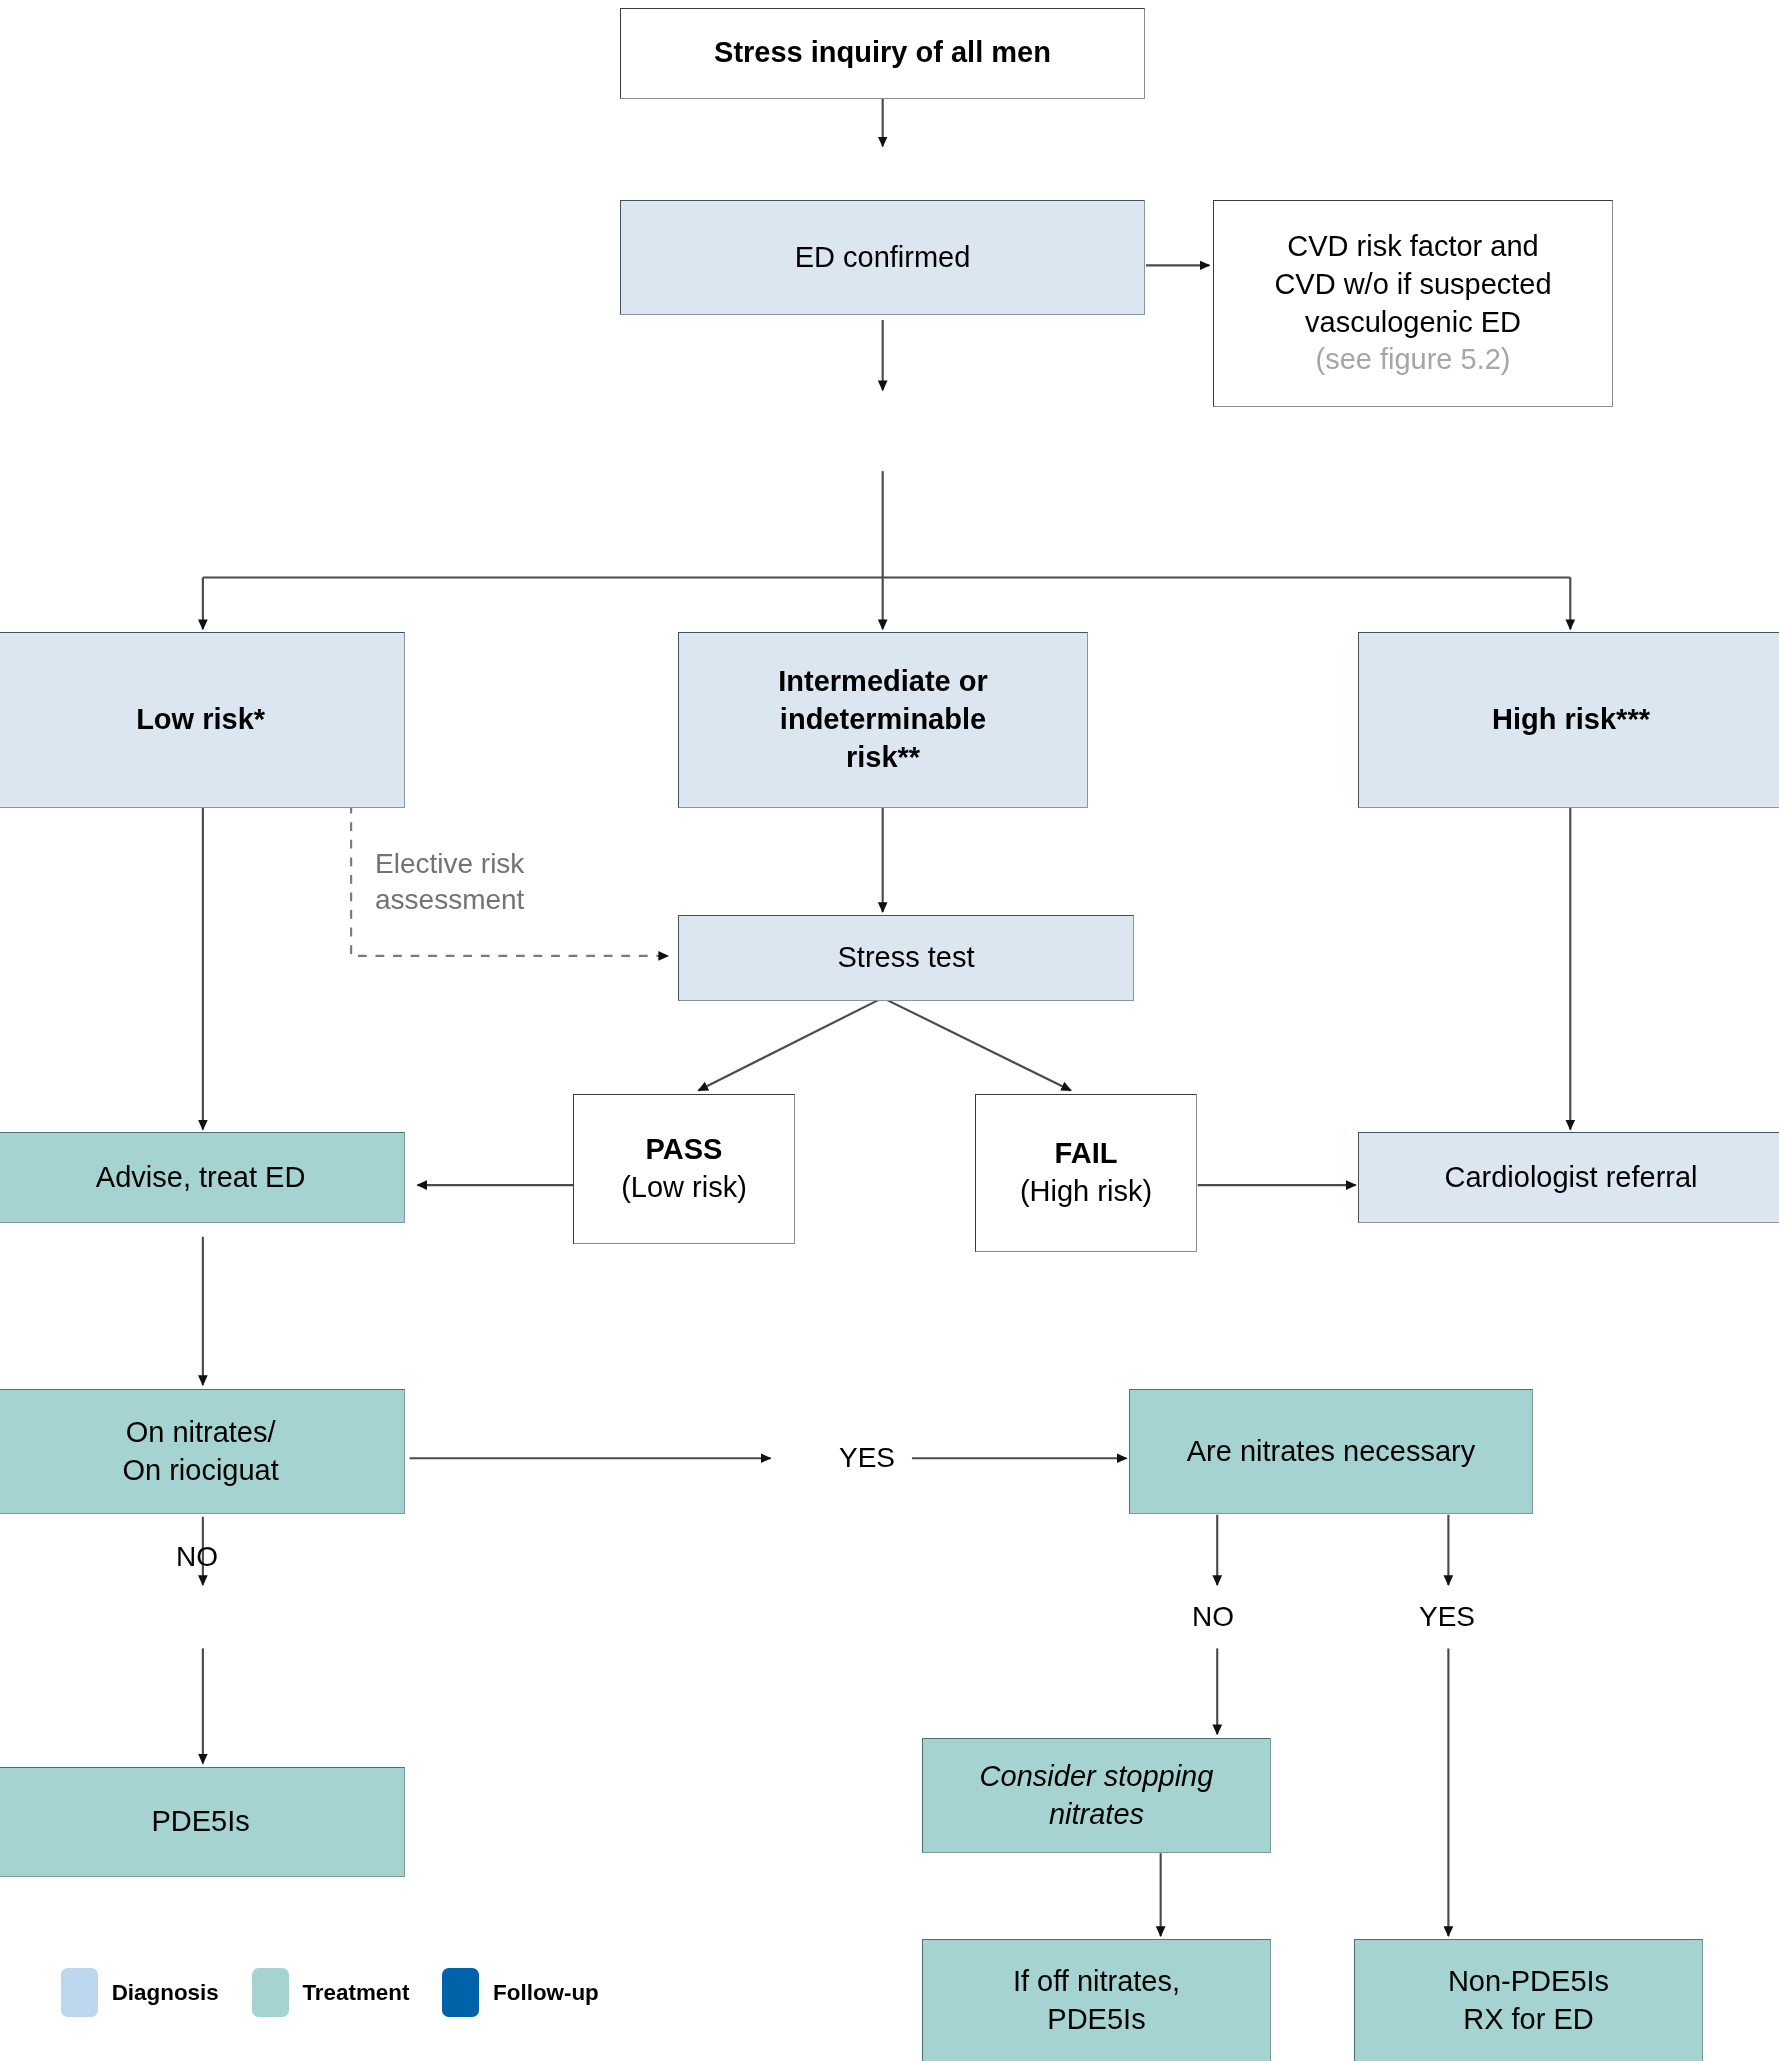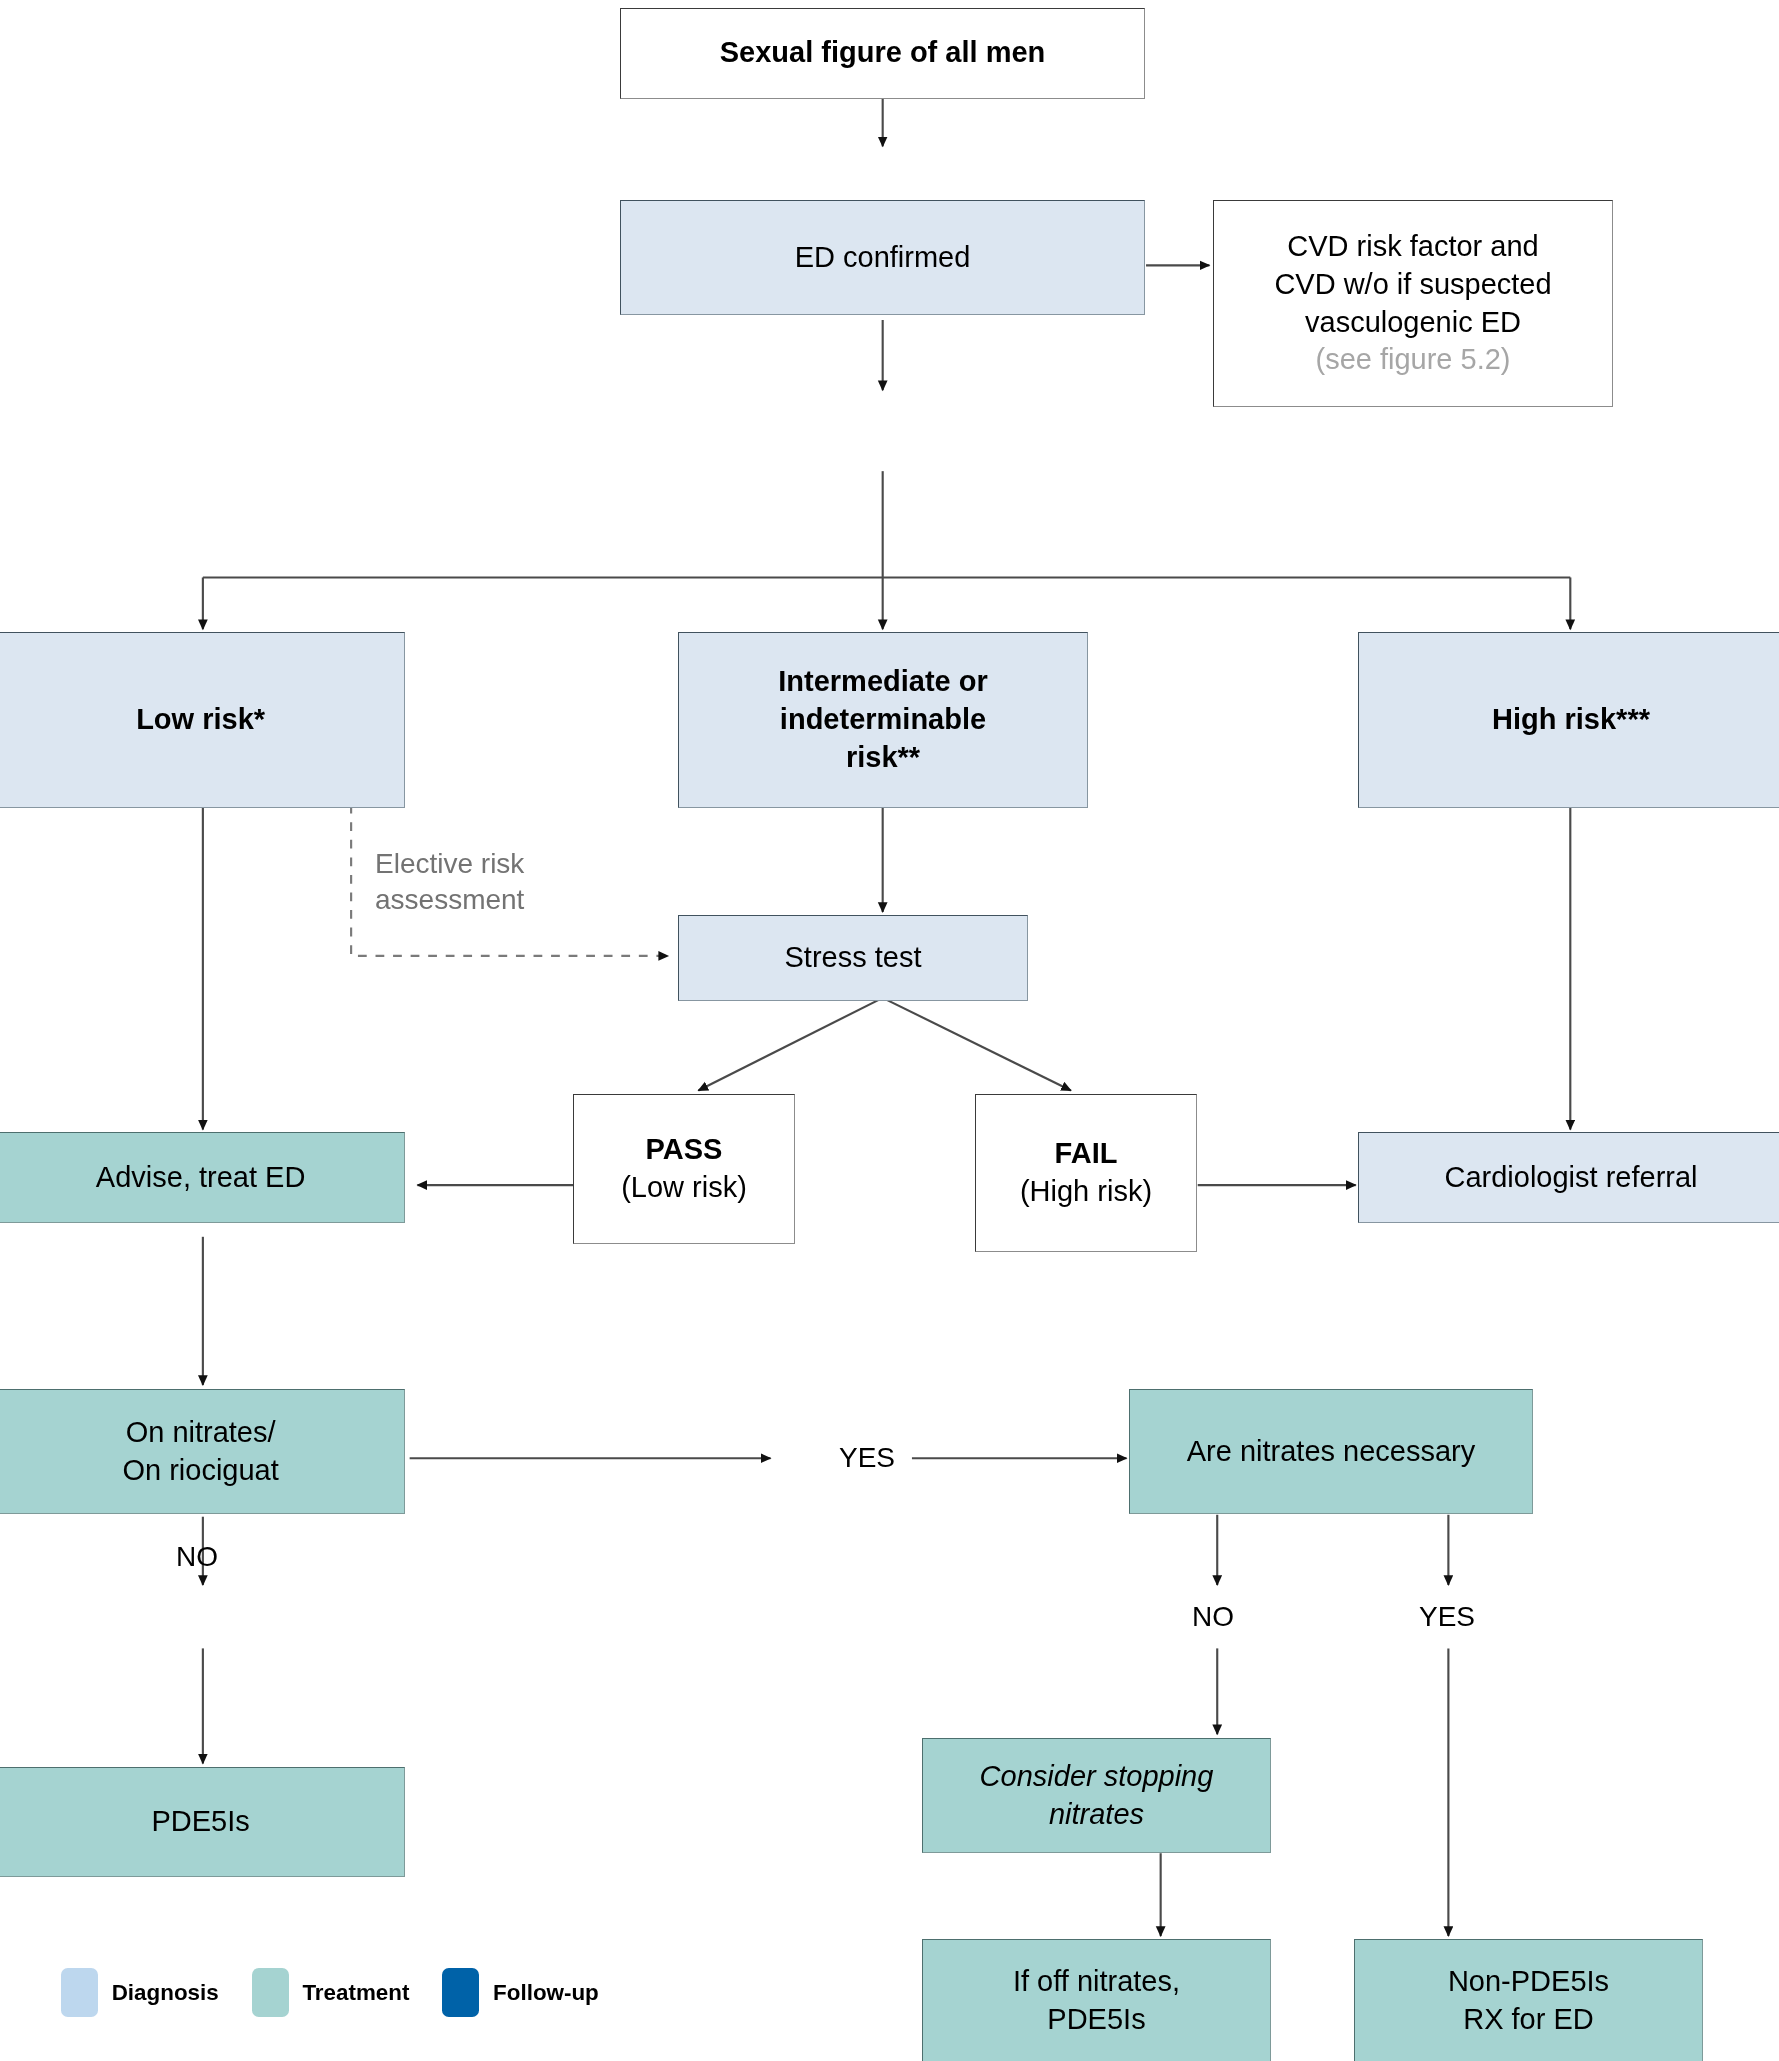--- a/index.html
+++ b/index.html
@@ -156,41 +156,41 @@
       <line x1="1485" y1="1690" x2="1485" y2="1985" marker-end="url(#arrow)"></line>
 
       <line x1="1190" y1="1900" x2="1190" y2="1985" marker-end="url(#arrow)"></line>
     </g>
 
     <g stroke="#7a7a7a" stroke-width="2.2" fill="none" stroke-dasharray="9 9">
       <path d="M 360 825 L 360 980 L 685 980" marker-end="url(#arrowGrey)"></path>
     </g>
   </svg>
 
-  <div class="node node-white f30 bold" style="left:620px; top:7.8px; width:525px; height:91px;">Sexual figure of all men</div>
+  <div class="node node-white f30 bold" style="left:620px; top:7.8px; width:525px; height:91px;">Stress inquiry of all men</div>
 
   <div class="node node-blue f30" style="left:620px; top:200px; width:525px; height:115px;">ED confirmed</div>
 
   <div class="node node-white" style="left:1213px; top:200px; width:400px; height:207px; flex-direction:column; justify-content:center;">
     <span class="f30">CVD risk factor and</span>
     <span class="f30">CVD w/o if suspected</span>
     <span class="f30">vasculogenic ED</span>
     <span class="f30 muted">(see figure 5.2)</span>
   </div>
 
 
   <div class="node node-blue f30 bold" style="left:-3.9px; top:632px; width:409px; height:176px;">Low risk*</div>
 
   <div class="node node-blue f30 bold" style="left:678px; top:632px; width:410px; height:176px;">Intermediate or
 indeterminable
 risk**</div>
 
   <div class="node node-blue f30 bold" style="left:1358px; top:632px; width:426px; height:176px;">High risk***</div>
 
-  <div class="node node-blue f30" style="left:678px; top:915px; width:350px; height:86px;">Stress test</div>
+  <div class="node node-blue f30" style="left:678px; top:915px; width:456px; height:86px;">Stress test</div>
 
   <div class="node node-white" style="left:573px; top:1094px; width:222px; height:150px; flex-direction:column; justify-content:center;">
     <span class="f30 bold">PASS</span>
     <span class="f30">(Low risk)</span>
   </div>
 
   <div class="node node-white" style="left:975px; top:1094px; width:222px; height:158px; flex-direction:column; justify-content:center;">
     <span class="f30 bold">FAIL</span>
     <span class="f30">(High risk)</span>
   </div>

